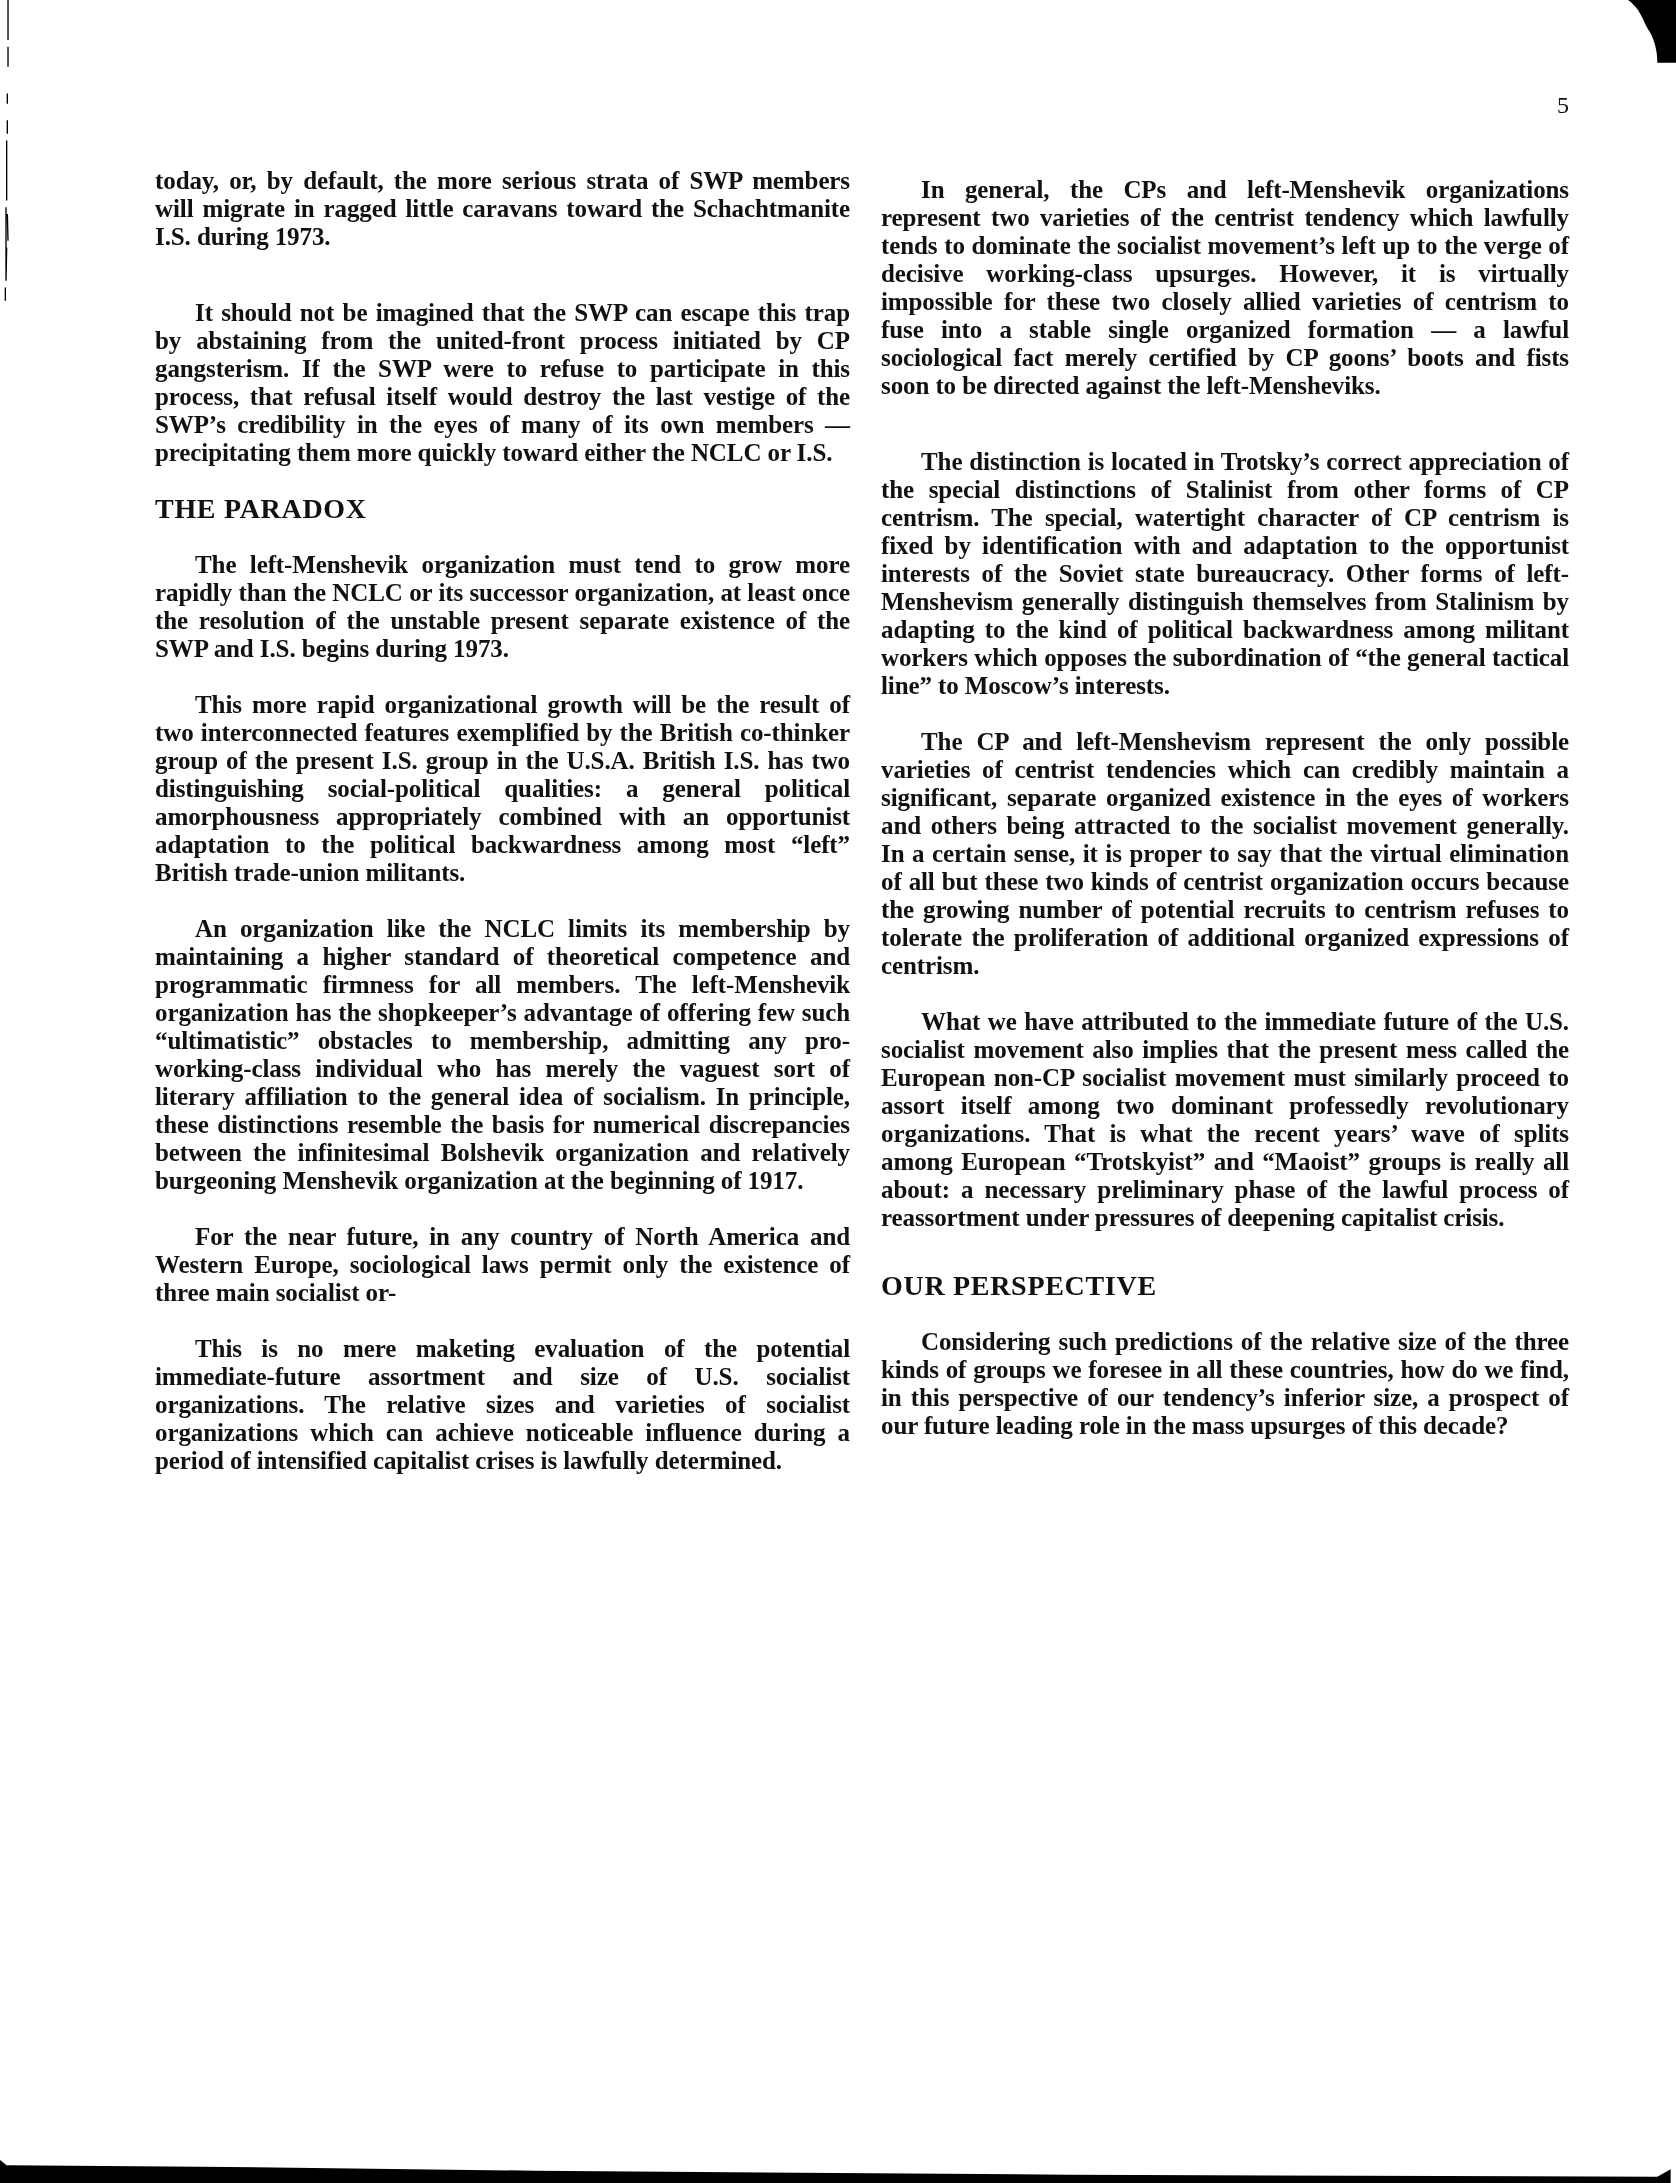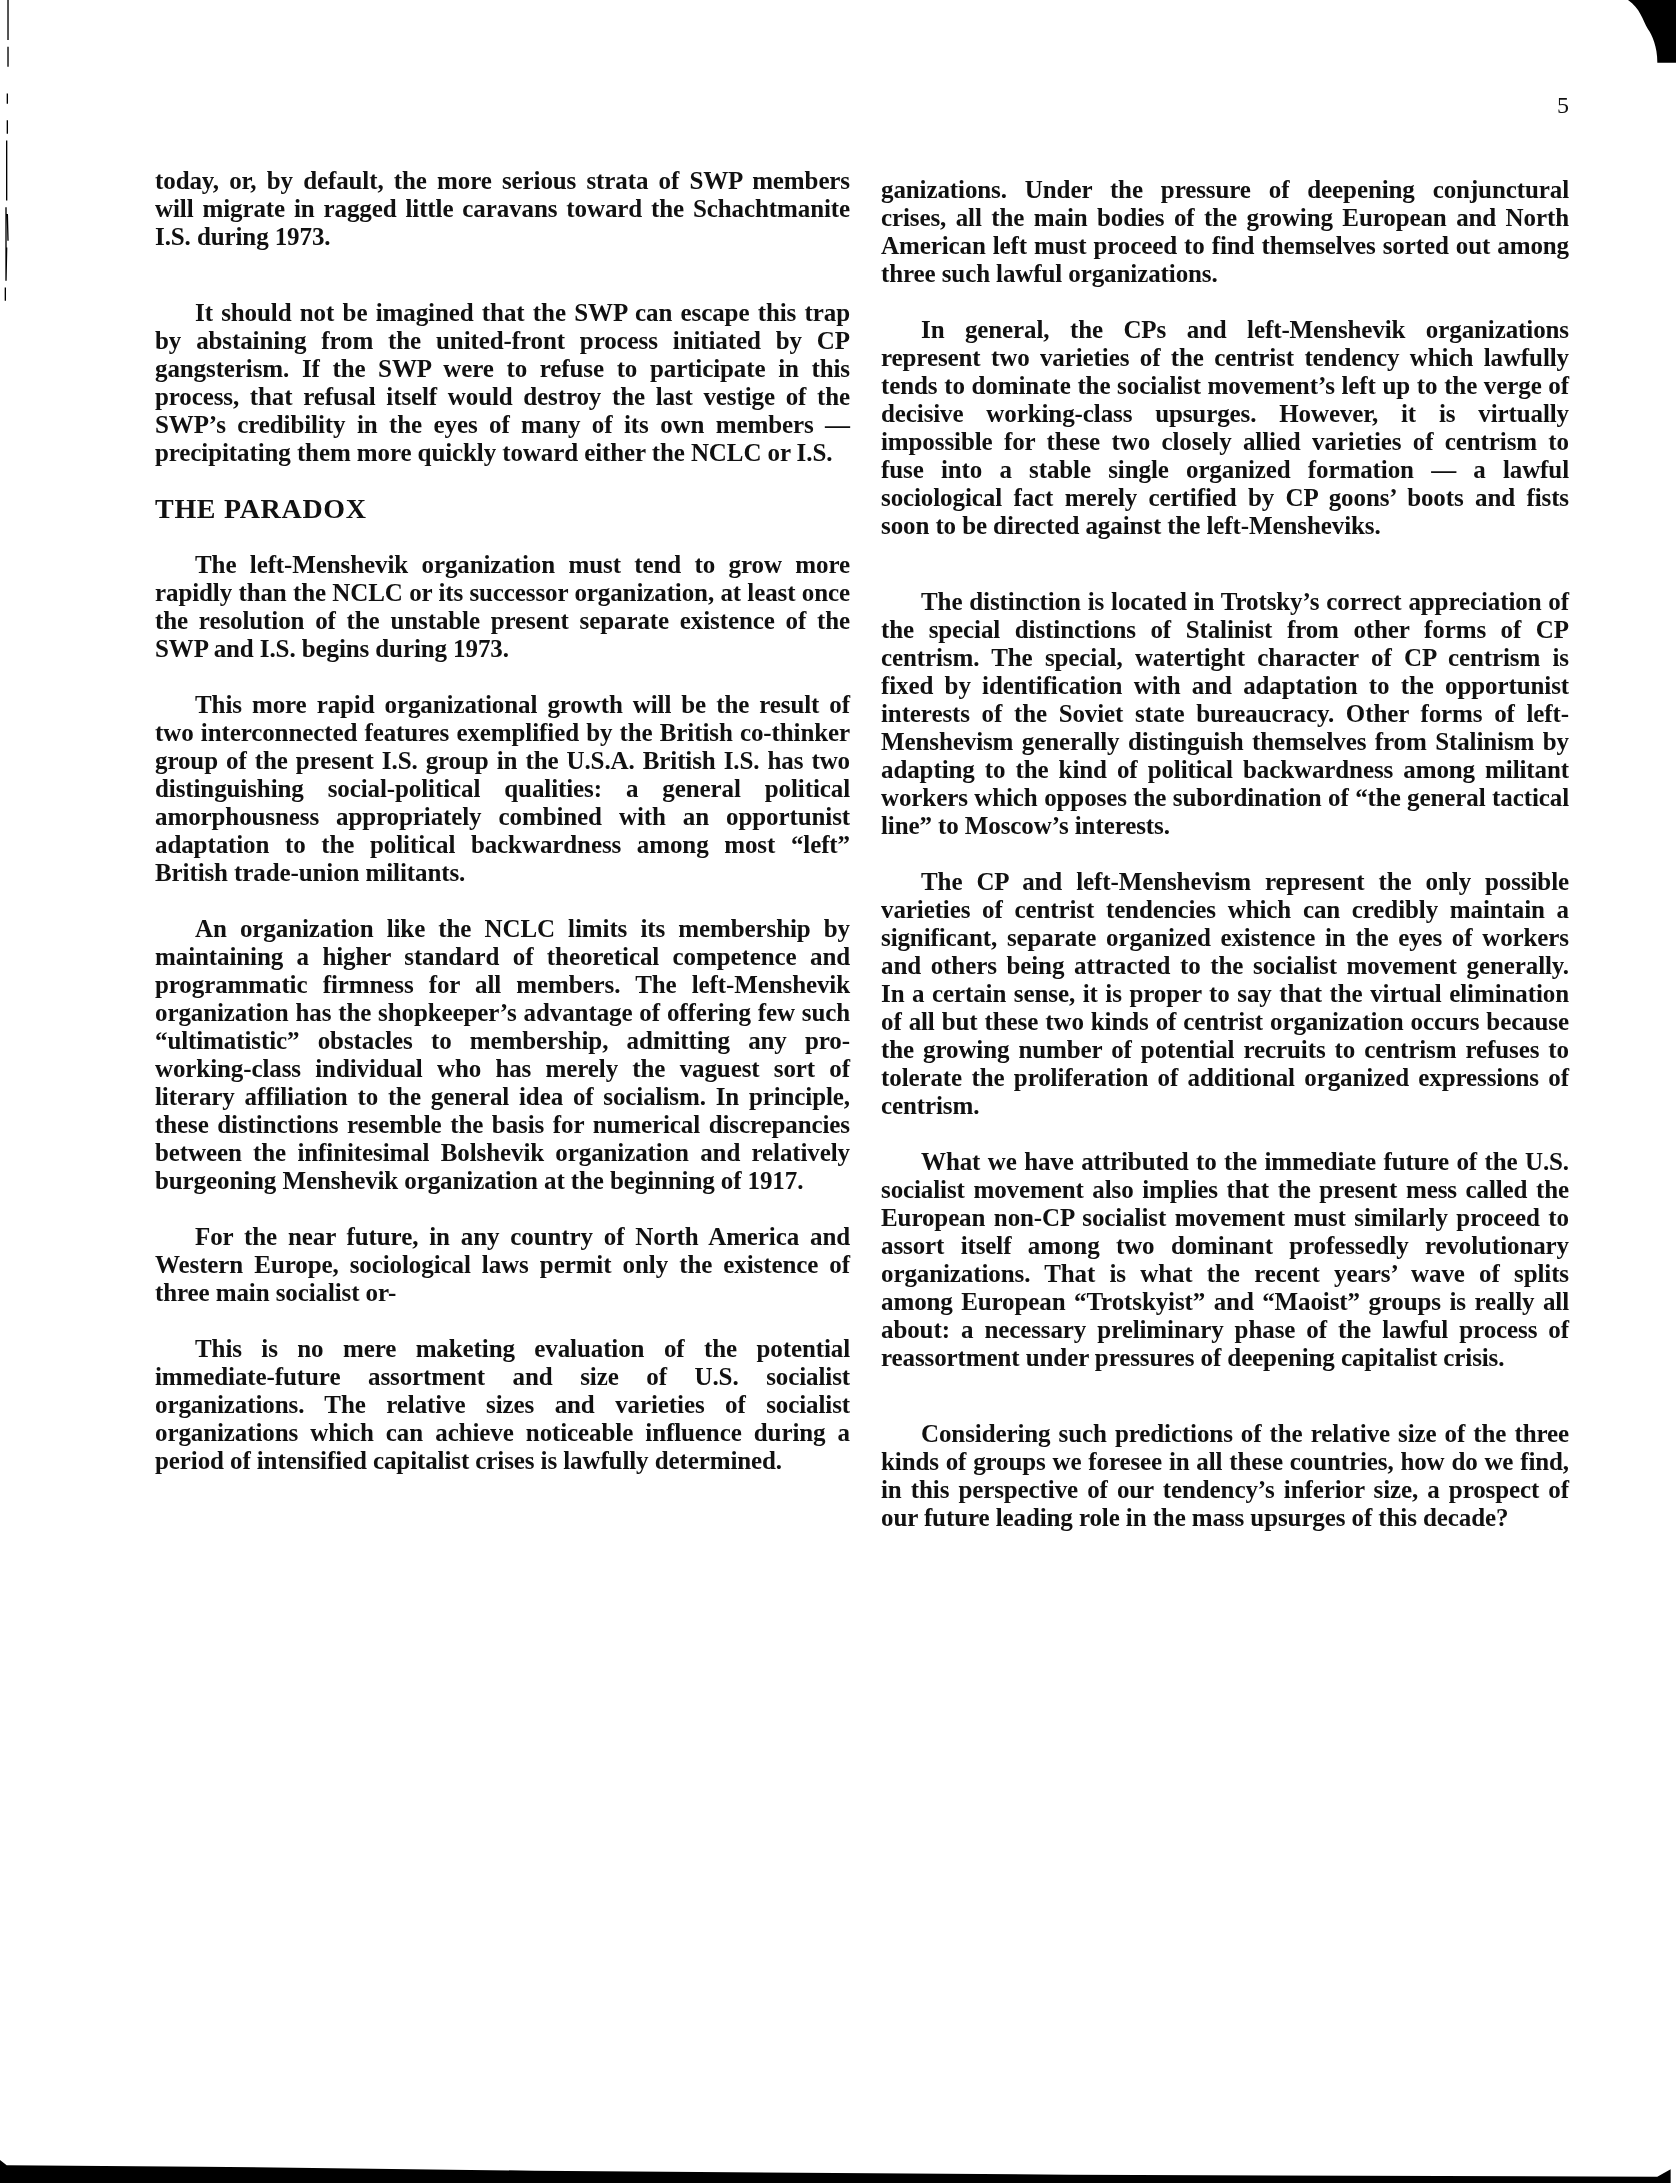--- a/index.html
+++ b/index.html
@@ -50,24 +50,24 @@
     <p class="para">It should not be imagined that the SWP can escape this trap by abstaining from the united-front process initiated by CP gangsterism. If the SWP were to refuse to participate in this process, that refusal itself would destroy the last vestige of the SWP’s credibility in the eyes of many of its own members — precipitating them more quickly toward either the NCLC or I.S.</p>
     <div class="heading">THE PARADOX</div>
     <p class="para">The left-Menshevik organization must tend to grow more rapidly than the NCLC or its successor organization, at least once the resolution of the unstable present separate existence of the SWP and I.S. begins during 1973.</p>
     <p class="para">This more rapid organizational growth will be the result of two interconnected features exemplified by the British co-thinker group of the present I.S. group in the U.S.A. British I.S. has two distinguishing social-political qualities: a general political amorphousness appropriately combined with an opportunist adaptation to the political backwardness among most “left” British trade-union militants.</p>
     <p class="para">An organization like the NCLC limits its membership by maintaining a higher standard of theoretical competence and programmatic firmness for all members. The left-Menshevik organization has the shopkeeper’s advantage of offering few such “ultimatistic” obstacles to membership, admitting any pro-working-class individual who has merely the vaguest sort of literary affiliation to the general idea of socialism. In principle, these distinctions resemble the basis for numerical discrepancies between the infinitesimal Bolshevik organization and relatively burgeoning Menshevik organization at the beginning of 1917.</p>
     <p class="para">For the near future, in any country of North America and Western Europe, sociological laws permit only the existence of three main socialist or-</p>
     <p class="para">This is no mere maketing evaluation of the potential immediate-future assortment and size of U.S. socialist organizations. The relative sizes and varieties of socialist organizations which can achieve noticeable influence during a period of intensified capitalist crises is lawfully determined.</p>
   </div>
 
   <div class="column col-right">
-    <p class="para noindent">ganizations. Under the pressure of deepening conjunctural crises, all the main bodies of the growing European and North American left must proceed to find themselves sorted out among three such lawful organizations.</p>
     <p class="para">In general, the CPs and left-Menshevik organizations represent two varieties of the centrist tendency which lawfully tends to dominate the socialist movement’s left up to the verge of decisive working-class upsurges. However, it is virtually impossible for these two closely allied varieties of centrism to fuse into a stable single organized formation — a lawful sociological fact merely certified by CP goons’ boots and fists soon to be directed against the left-Mensheviks.</p>
     <div class="spacer-lg"></div>
     <p class="para">The distinction is located in Trotsky’s correct appreciation of the special distinctions of Stalinist from other forms of CP centrism. The special, watertight character of CP centrism is fixed by identification with and adaptation to the opportunist interests of the Soviet state bureaucracy. Other forms of left-Menshevism generally distinguish themselves from Stalinism by adapting to the kind of political backwardness among militant workers which opposes the subordination of “the general tactical line” to Moscow’s interests.</p>
     <p class="para">The CP and left-Menshevism represent the only possible varieties of centrist tendencies which can credibly maintain a significant, separate organized existence in the eyes of workers and others being attracted to the socialist movement generally. In a certain sense, it is proper to say that the virtual elimination of all but these two kinds of centrist organization occurs because the growing number of potential recruits to centrism refuses to tolerate the proliferation of additional organized expressions of centrism.</p>
     <p class="para">What we have attributed to the immediate future of the U.S. socialist movement also implies that the present mess called the European non-CP socialist movement must similarly proceed to assort itself among two dominant professedly revolutionary organizations. That is what the recent years’ wave of splits among European “Trotskyist” and “Maoist” groups is really all about: a necessary preliminary phase of the lawful process of reassortment under pressures of deepening capitalist crisis.</p>
     <div class="spacer-lg"></div>
+    <div class="heading">OUR PERSPECTIVE</div>
     <p class="para">Considering such predictions of the relative size of the three kinds of groups we foresee in all these countries, how do we find, in this perspective of our tendency’s inferior size, a prospect of our future leading role in the mass upsurges of this decade?</p>
   </div>
 
 </div>
 
 
 </body></html>

